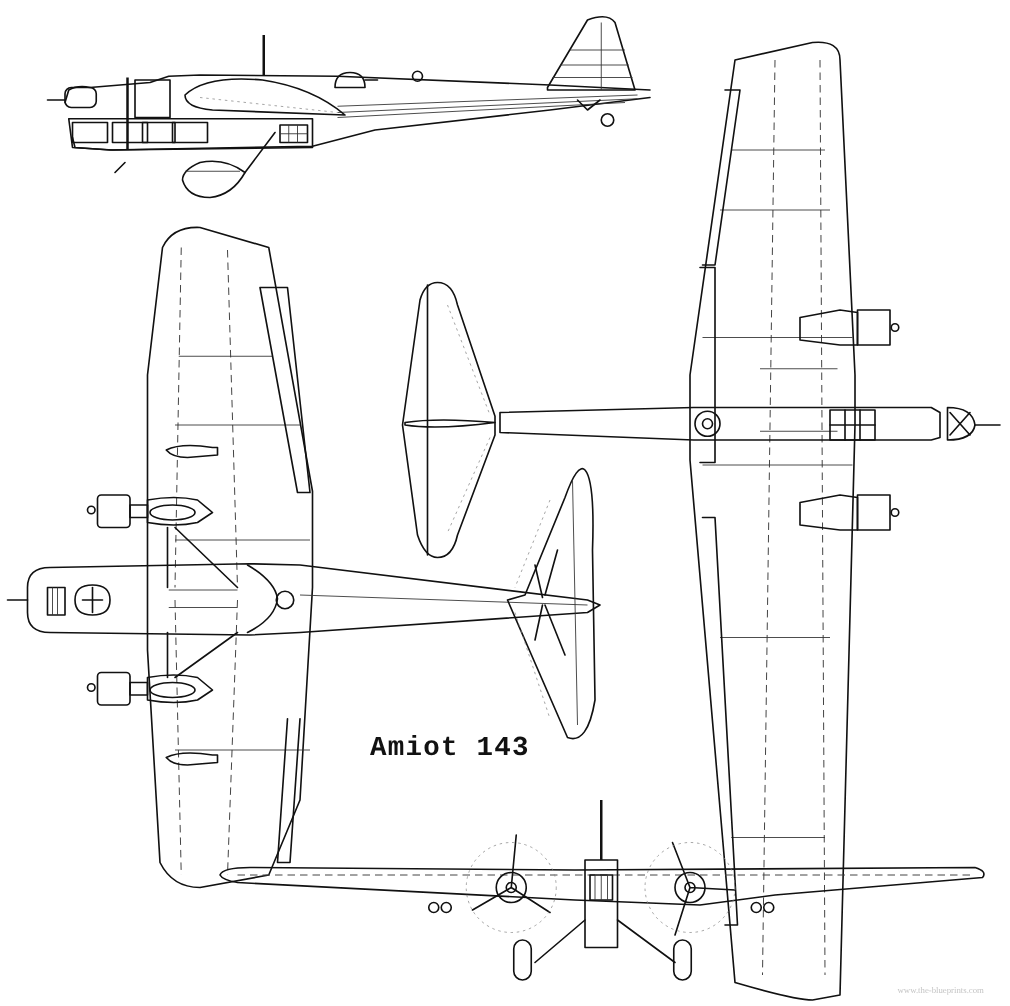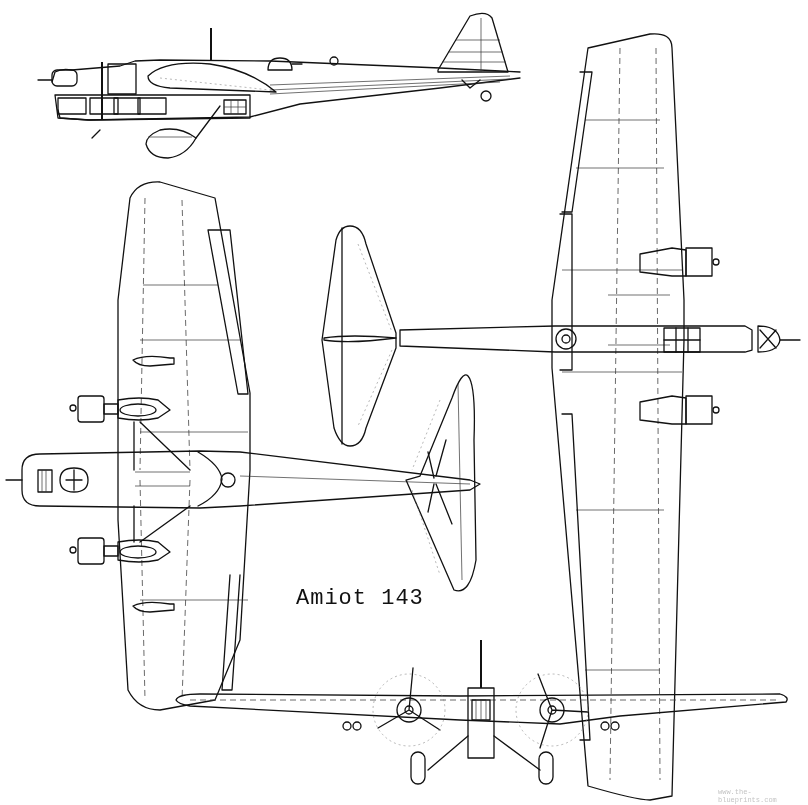--- a/index.html
+++ b/index.html
@@ -6,25 +6,25 @@
   body { width: 808px; height: 805px; overflow: hidden; position: relative; font-family: "DejaVu Sans", sans-serif; }
   #canvas { position: absolute; left: 0; top: 0; width: 808px; height: 805px; }
   .ln { fill: none; stroke: #111; stroke-width: 1.3; stroke-linejoin: round; stroke-linecap: round; }
   .thk { fill: none; stroke: #111; stroke-width: 2; }
   .thin { fill: none; stroke: #333; stroke-width: 0.7; }
   .dash { fill: none; stroke: #444; stroke-width: 0.8; stroke-dasharray: 6 4; }
   .dot { fill: none; stroke: #888; stroke-width: 0.6; stroke-dasharray: 2 3; }
   .title {
     position: absolute; left: 296px; top: 586px;
     font-family: "Liberation Mono", "DejaVu Sans Mono", monospace;
-    font-size: 22px; color: #111; letter-spacing: 1px;
+    font-size: 22px; color: #111; letter-spacing: 1px; font-weight: bold;
   }
   .watermark {
     position: absolute; left: 718px; top: 788px;
-    font-family: Liberation Mono, monospace; font-size: 7px; color: #c4c4c4;
+    font-family: Liberation Serif, serif; font-size: 7px; color: #c4c4c4;
   }
 </style>
 </head>
 <body>
 
 <svg id="canvas" viewBox="0 0 808 805" xmlns="http://www.w3.org/2000/svg">
 
   <g>
 
     <path class="ln" d="M52,82 L55,72 Q62,68 72,70 L120,66 L135,61 L160,60 L270,61 L440,68 L520,72"></path>

